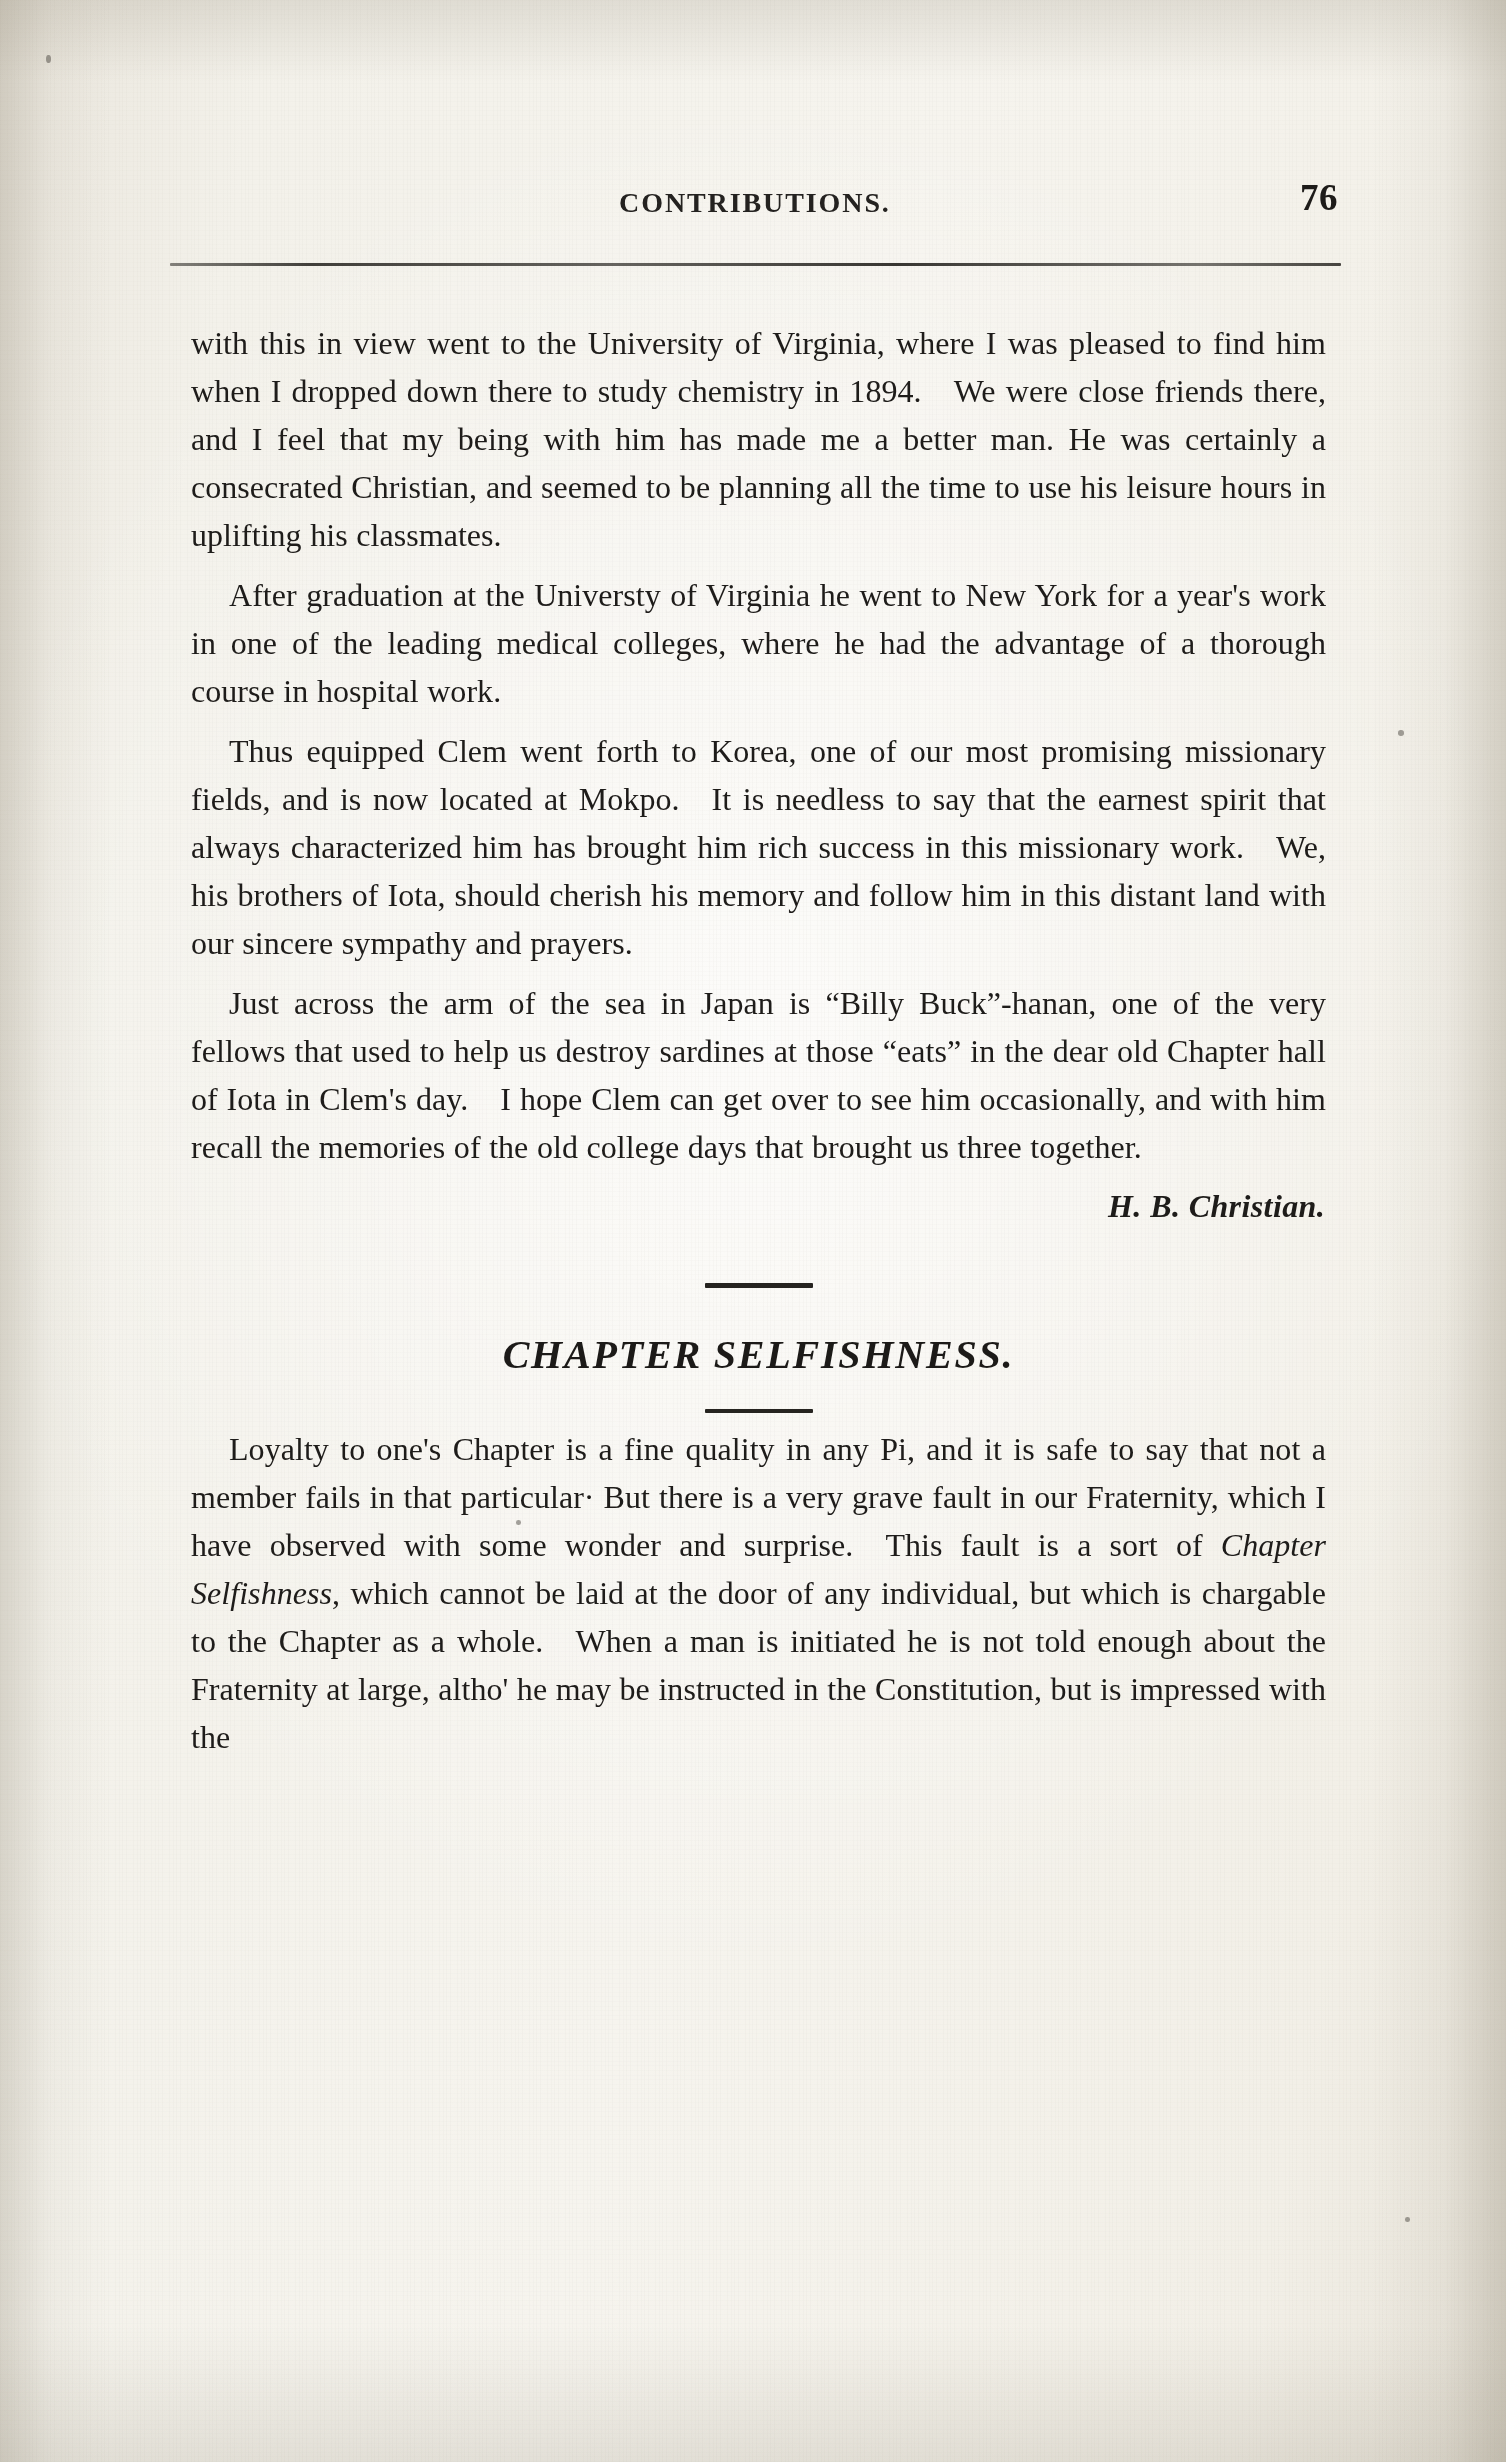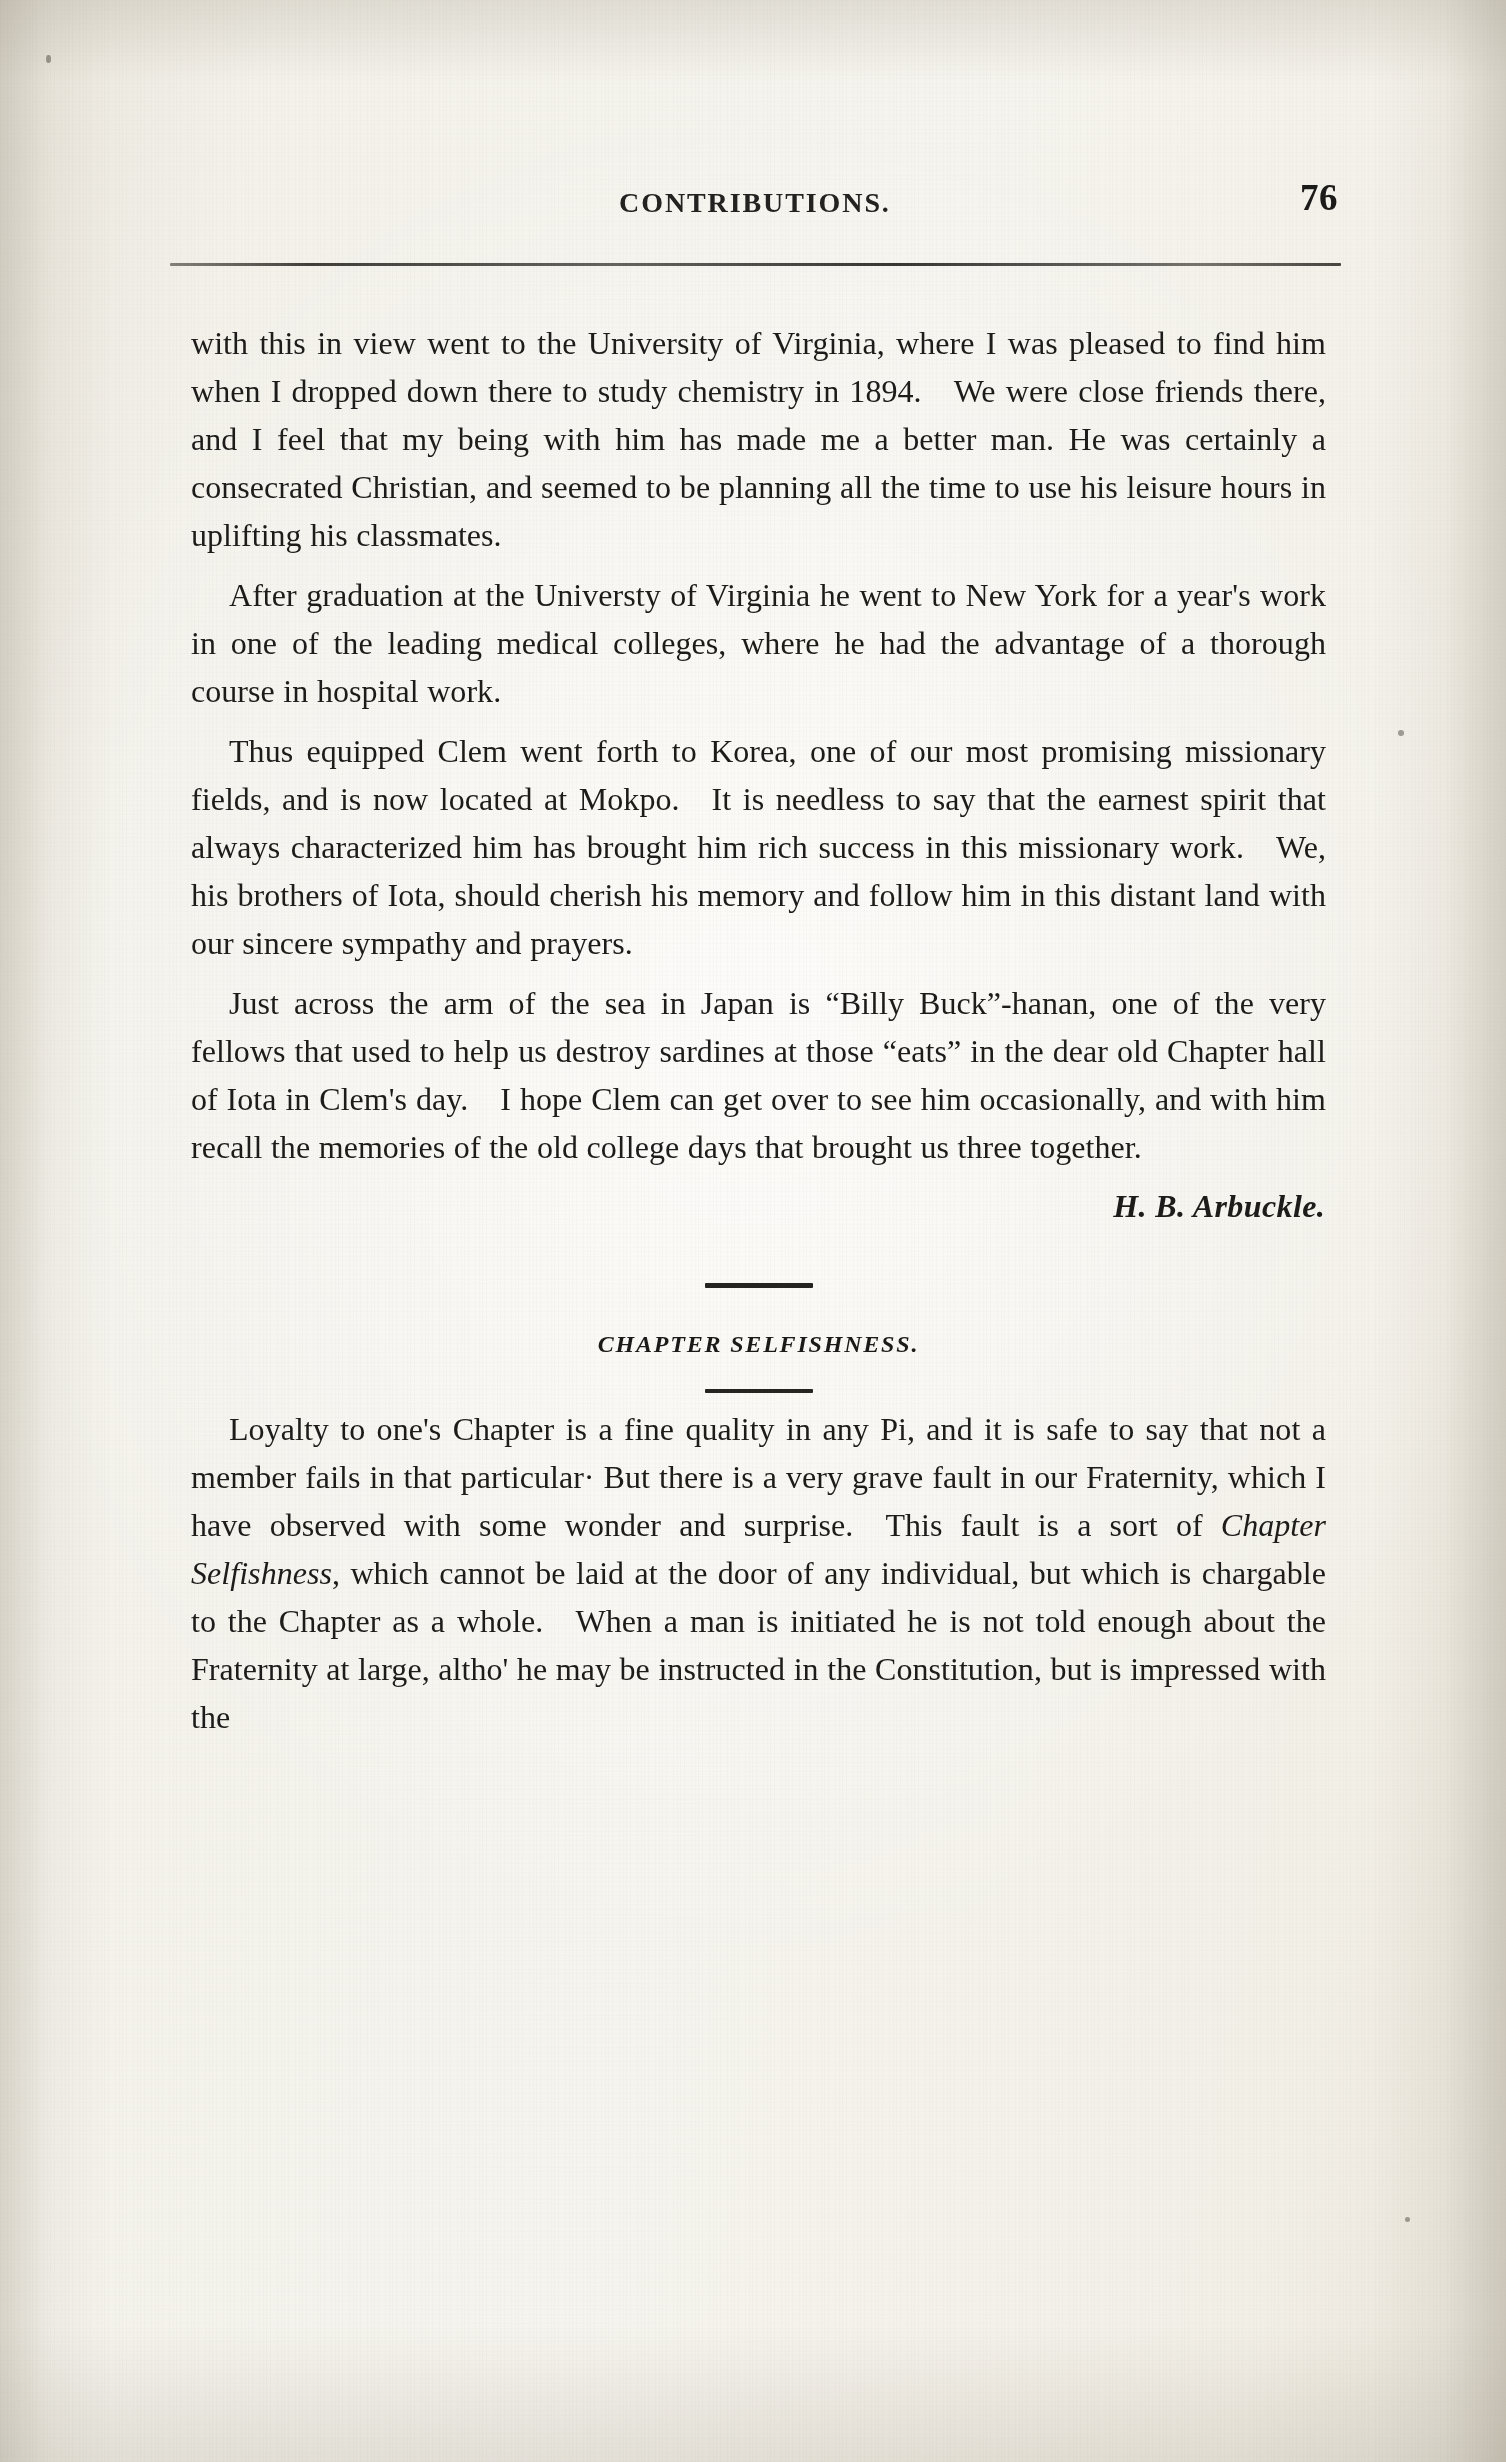--- a/index.html
+++ b/index.html
@@ -141,21 +141,21 @@
     margin: 0 auto;
     background: #262420;
     border-radius: 0.9px;
   }
   .rule-above-heading { margin-top: 53px; }
   .rule-below-heading { margin-top: 31px; }
 
   .section-heading {
     margin: 43px 0 0 0;
     text-align: center;
-    font-size: 24px;
+    font-size: 40px;
     font-style: italic;
     font-weight: 700;
     letter-spacing: 1.8px;
     color: #1c1a18;
   }
 
   .tail-block { margin-top: 49px; }
 
   
   .speck {
@@ -190,21 +190,21 @@
   <div class="body-col">
 
     <p class="para">with this in view went to the University of Virginia, where I was pleased to find him when I dropped down there to study chemistry in 1894. We were close friends there, and I feel that my being with him has made me a better man. He was certainly a consecrated Christian, and seemed to be planning all the time to use his leisure hours in uplifting his classmates.</p>
 
     <p class="para indent">After graduation at the Universty of Virginia he went to New York for a year's work in one of the leading medical colleges, where he had the advantage of a thorough course in hospital work.</p>
 
     <p class="para indent">Thus equipped Clem went forth to Korea, one of our most promising missionary fields, and is now located at Mokpo. It is needless to say that the earnest spirit that always characterized him has brought him rich success in this missionary work. We, his brothers of Iota, should cherish his memory and follow him in this distant land with our sincere sympathy and prayers.</p>
 
     <p class="para indent">Just across the arm of the sea in Japan is “Billy Buck”-hanan, one of the very fellows that used to help us destroy sardines at those “eats” in the dear old Chapter hall of Iota in Clem's day. I hope Clem can get over to see him occasionally, and with him recall the memories of the old college days that brought us three together.</p>
 
-    <p class="signature">H. B. Arbuckle.</p>
+    <p class="signature">H. B. Christian.</p>
 
     <div class="short-rule rule-above-heading"></div>
 
     <h2 class="section-heading">CHAPTER SELFISHNESS.</h2>
 
     <div class="short-rule rule-below-heading"></div>
 
     <p class="para indent tail-block"><span>Loyalty to one's Chapter is a fine quality in any Pi, and it is safe to say that not a  member fails in that particular· But there is a very grave fault in our Fraternity, which I have observed with some wonder and surprise. This fault is a sort of </span><em>Chapter Selfishness</em><span>, which cannot be laid at the door of any individual, but which is chargable to the Chapter as a whole. When a man is initiated he is not told enough about the Fraternity at large, altho' he may be instructed in the Constitution, but is impressed with the</span></p>
 
   </div>

